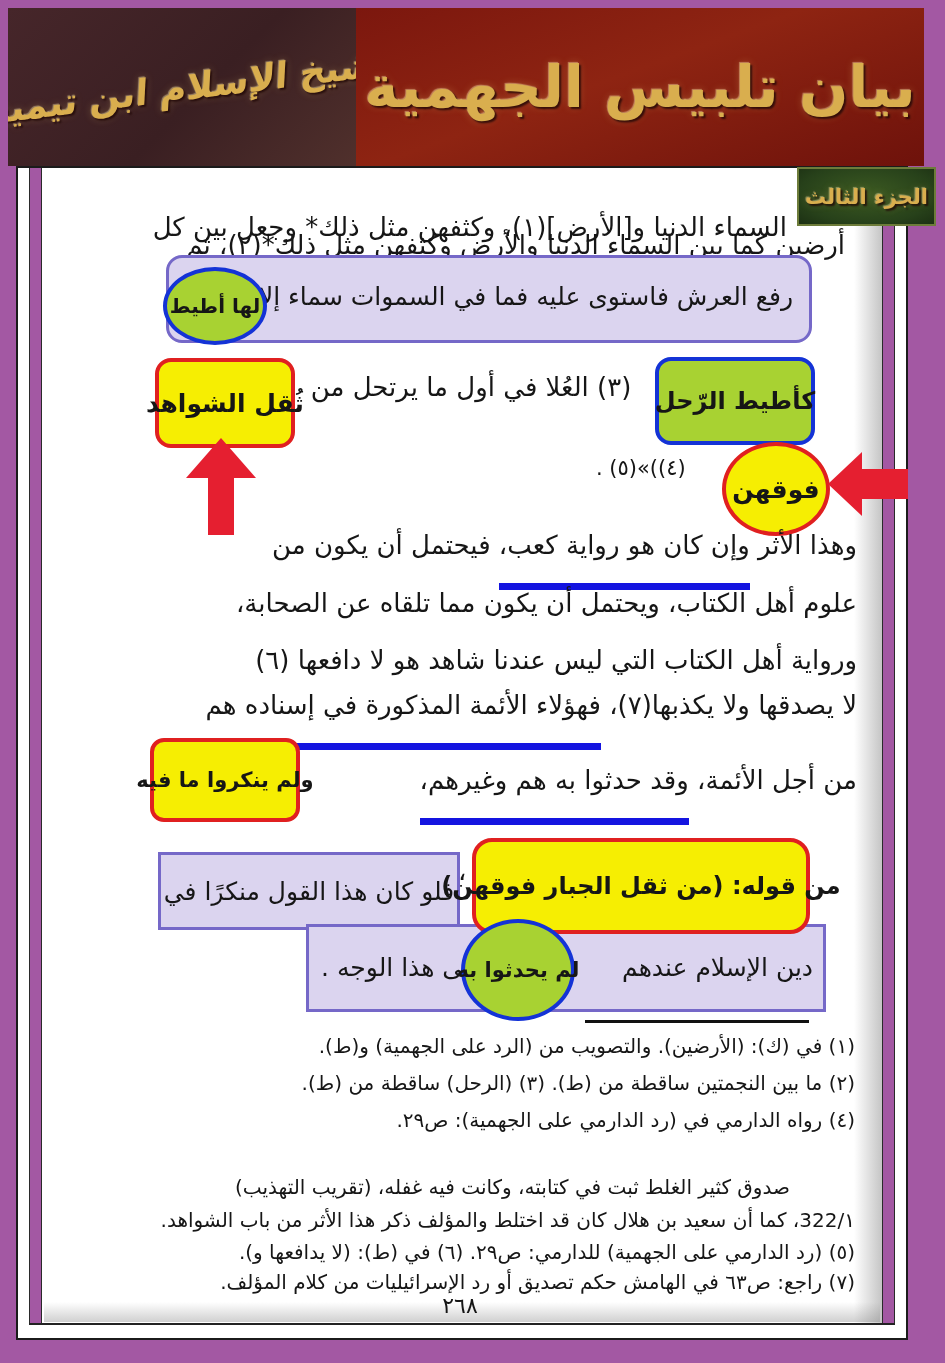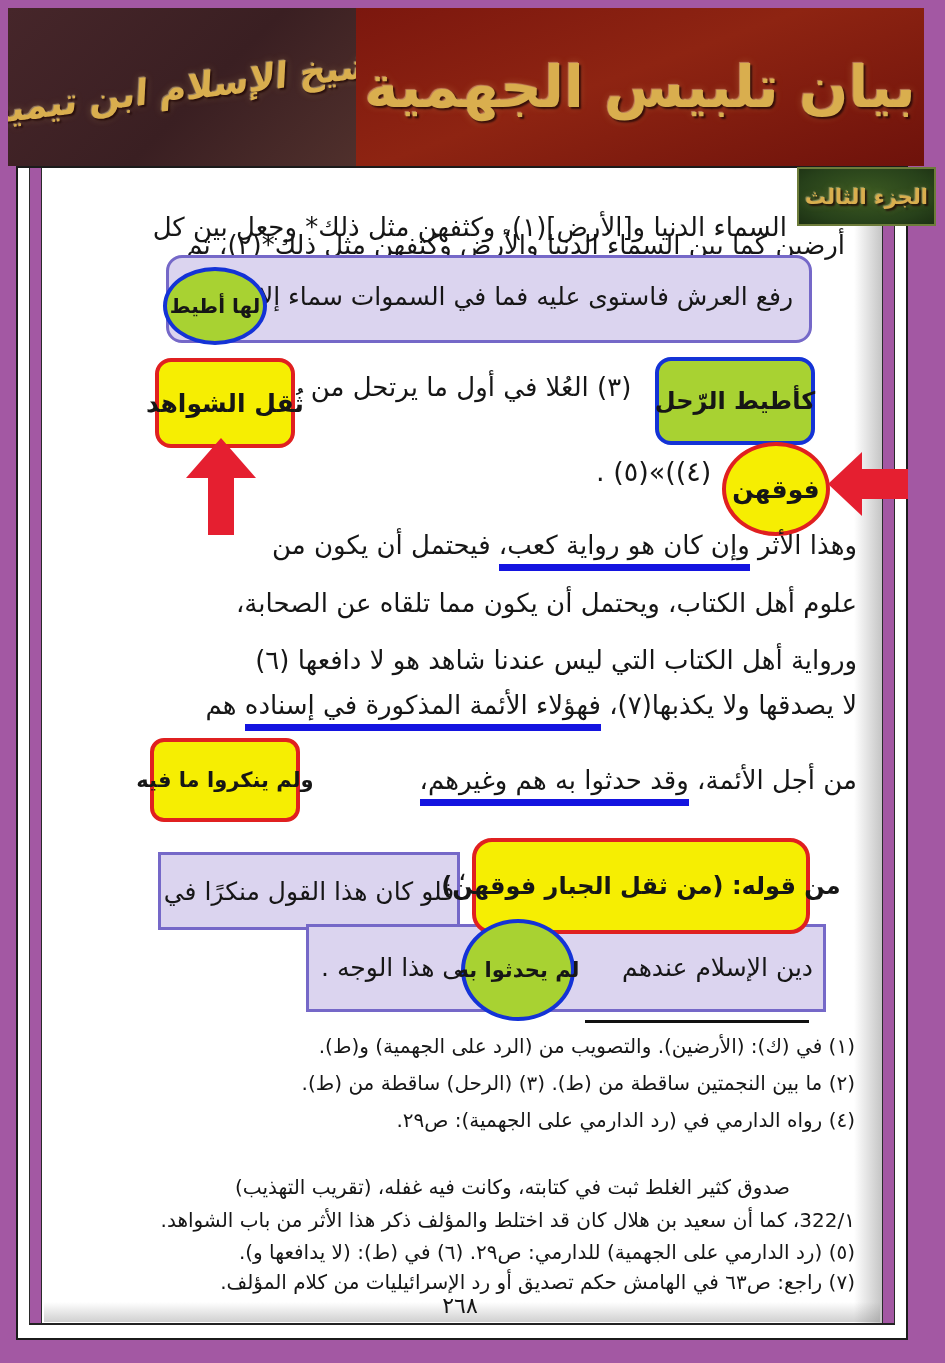--- a/index.html
+++ b/index.html
@@ -23,21 +23,21 @@
   .shadow-right{position:absolute;right:24px;top:0;bottom:15px;width:28px;background:linear-gradient(to left,rgba(110,110,110,.40),rgba(255,255,255,0));pointer-events:none;}
   .shadow-bottom{position:absolute;left:26px;right:26px;bottom:16px;height:20px;background:linear-gradient(to top,rgba(120,120,120,.35),rgba(255,255,255,0));pointer-events:none;}
 
   
   .badge{position:absolute;left:797px;top:167px;width:135px;height:55px;background:radial-gradient(ellipse at 50% 45%,#3c5a22 0%,#27411a 70%,#1c3013 100%);border:2px solid #6d7c3a;display:flex;align-items:center;justify-content:center;z-index:30;}
   .badge span{font-size:21px;}
 
   
   .t{position:absolute;direction:rtl;white-space:nowrap;color:#161616;font-size:26px;}
   .foot{position:absolute;direction:rtl;white-space:nowrap;color:#161616;font-size:20px;}
-  .ul{border-bottom:7px solid #1414e0;padding-bottom:4px;}
+  .ul{border-bottom:7px solid #1414e0;padding-bottom:23px;}
 
   
   .lav{background:#dbd4ef;border:3px solid #7568c8;}
   .greenbox{background:#a8d232;border:4px solid #1433d6;display:flex;align-items:center;justify-content:center;}
   .yellowbox{background:#f6ee02;border:4px solid #e02020;display:flex;align-items:center;justify-content:center;}
   .shape-label{direction:rtl;white-space:nowrap;font-weight:bold;color:#161616;}
 
   .qbox1{position:absolute;left:166px;top:255px;width:640px;height:82px;border-radius:16px;}
   .qbox1-text{position:absolute;right:16px;top:24px;font-size:25px;}
   .ellipse{border-radius:50%;position:absolute;}
@@ -86,21 +86,21 @@
     <span class="shape-label" style="font-size:24px;">كأطيط الرّحل</span>
   </div>
   <div class="t" style="left:292px;top:372px;width:358px;text-align:center;">(٣) العُلا في أول ما يرتحل من</div>
   <div class="yellowbox" style="position:absolute;left:155px;top:358px;width:132px;height:82px;border-radius:16px;">
     <span class="shape-label" style="font-size:25px;">ثُقل الشواهد</span>
   </div>
 
   <div class="yellowbox ellipse" style="left:722px;top:442px;width:100px;height:86px;">
     <span class="shape-label" style="font-size:25px;">فوقهن</span>
   </div>
-  <div class="t" style="left:596px;top:456px;width:122px;text-align:left;font-size:27px;">(٤))»(٥) .</div>
+  <div class="t" style="left:596px;top:456px;width:122px;text-align:left;font-size:21px;">(٤))»(٥) .</div>
   <svg class="arrow" style="left:828px;top:452px;" width="80" height="64" viewBox="0 0 80 64">
     <polygon points="0,32 34,0 34,17 80,17 80,47 34,47 34,64" fill="#e51f30"></polygon>
   </svg>
   <svg class="arrow" style="left:186px;top:438px;" width="70" height="97" viewBox="0 0 70 97">
     <polygon points="35,0 70,40 48,40 48,97 22,97 22,40 0,40" fill="#e51f30"></polygon>
   </svg>
 
   <div class="t" style="top:530px;right:88px;"><span>وهذا الأثر </span><span class="ul">وإن كان هو رواية كعب،</span><span> فيحتمل أن يكون من</span></div>
   <div class="t" style="top:588px;right:88px;">علوم أهل الكتاب، ويحتمل أن يكون مما تلقاه عن الصحابة،</div>
   <div class="t" style="top:645px;right:88px;">ورواية أهل الكتاب التي ليس عندنا شاهد هو لا دافعها (٦)</div>

